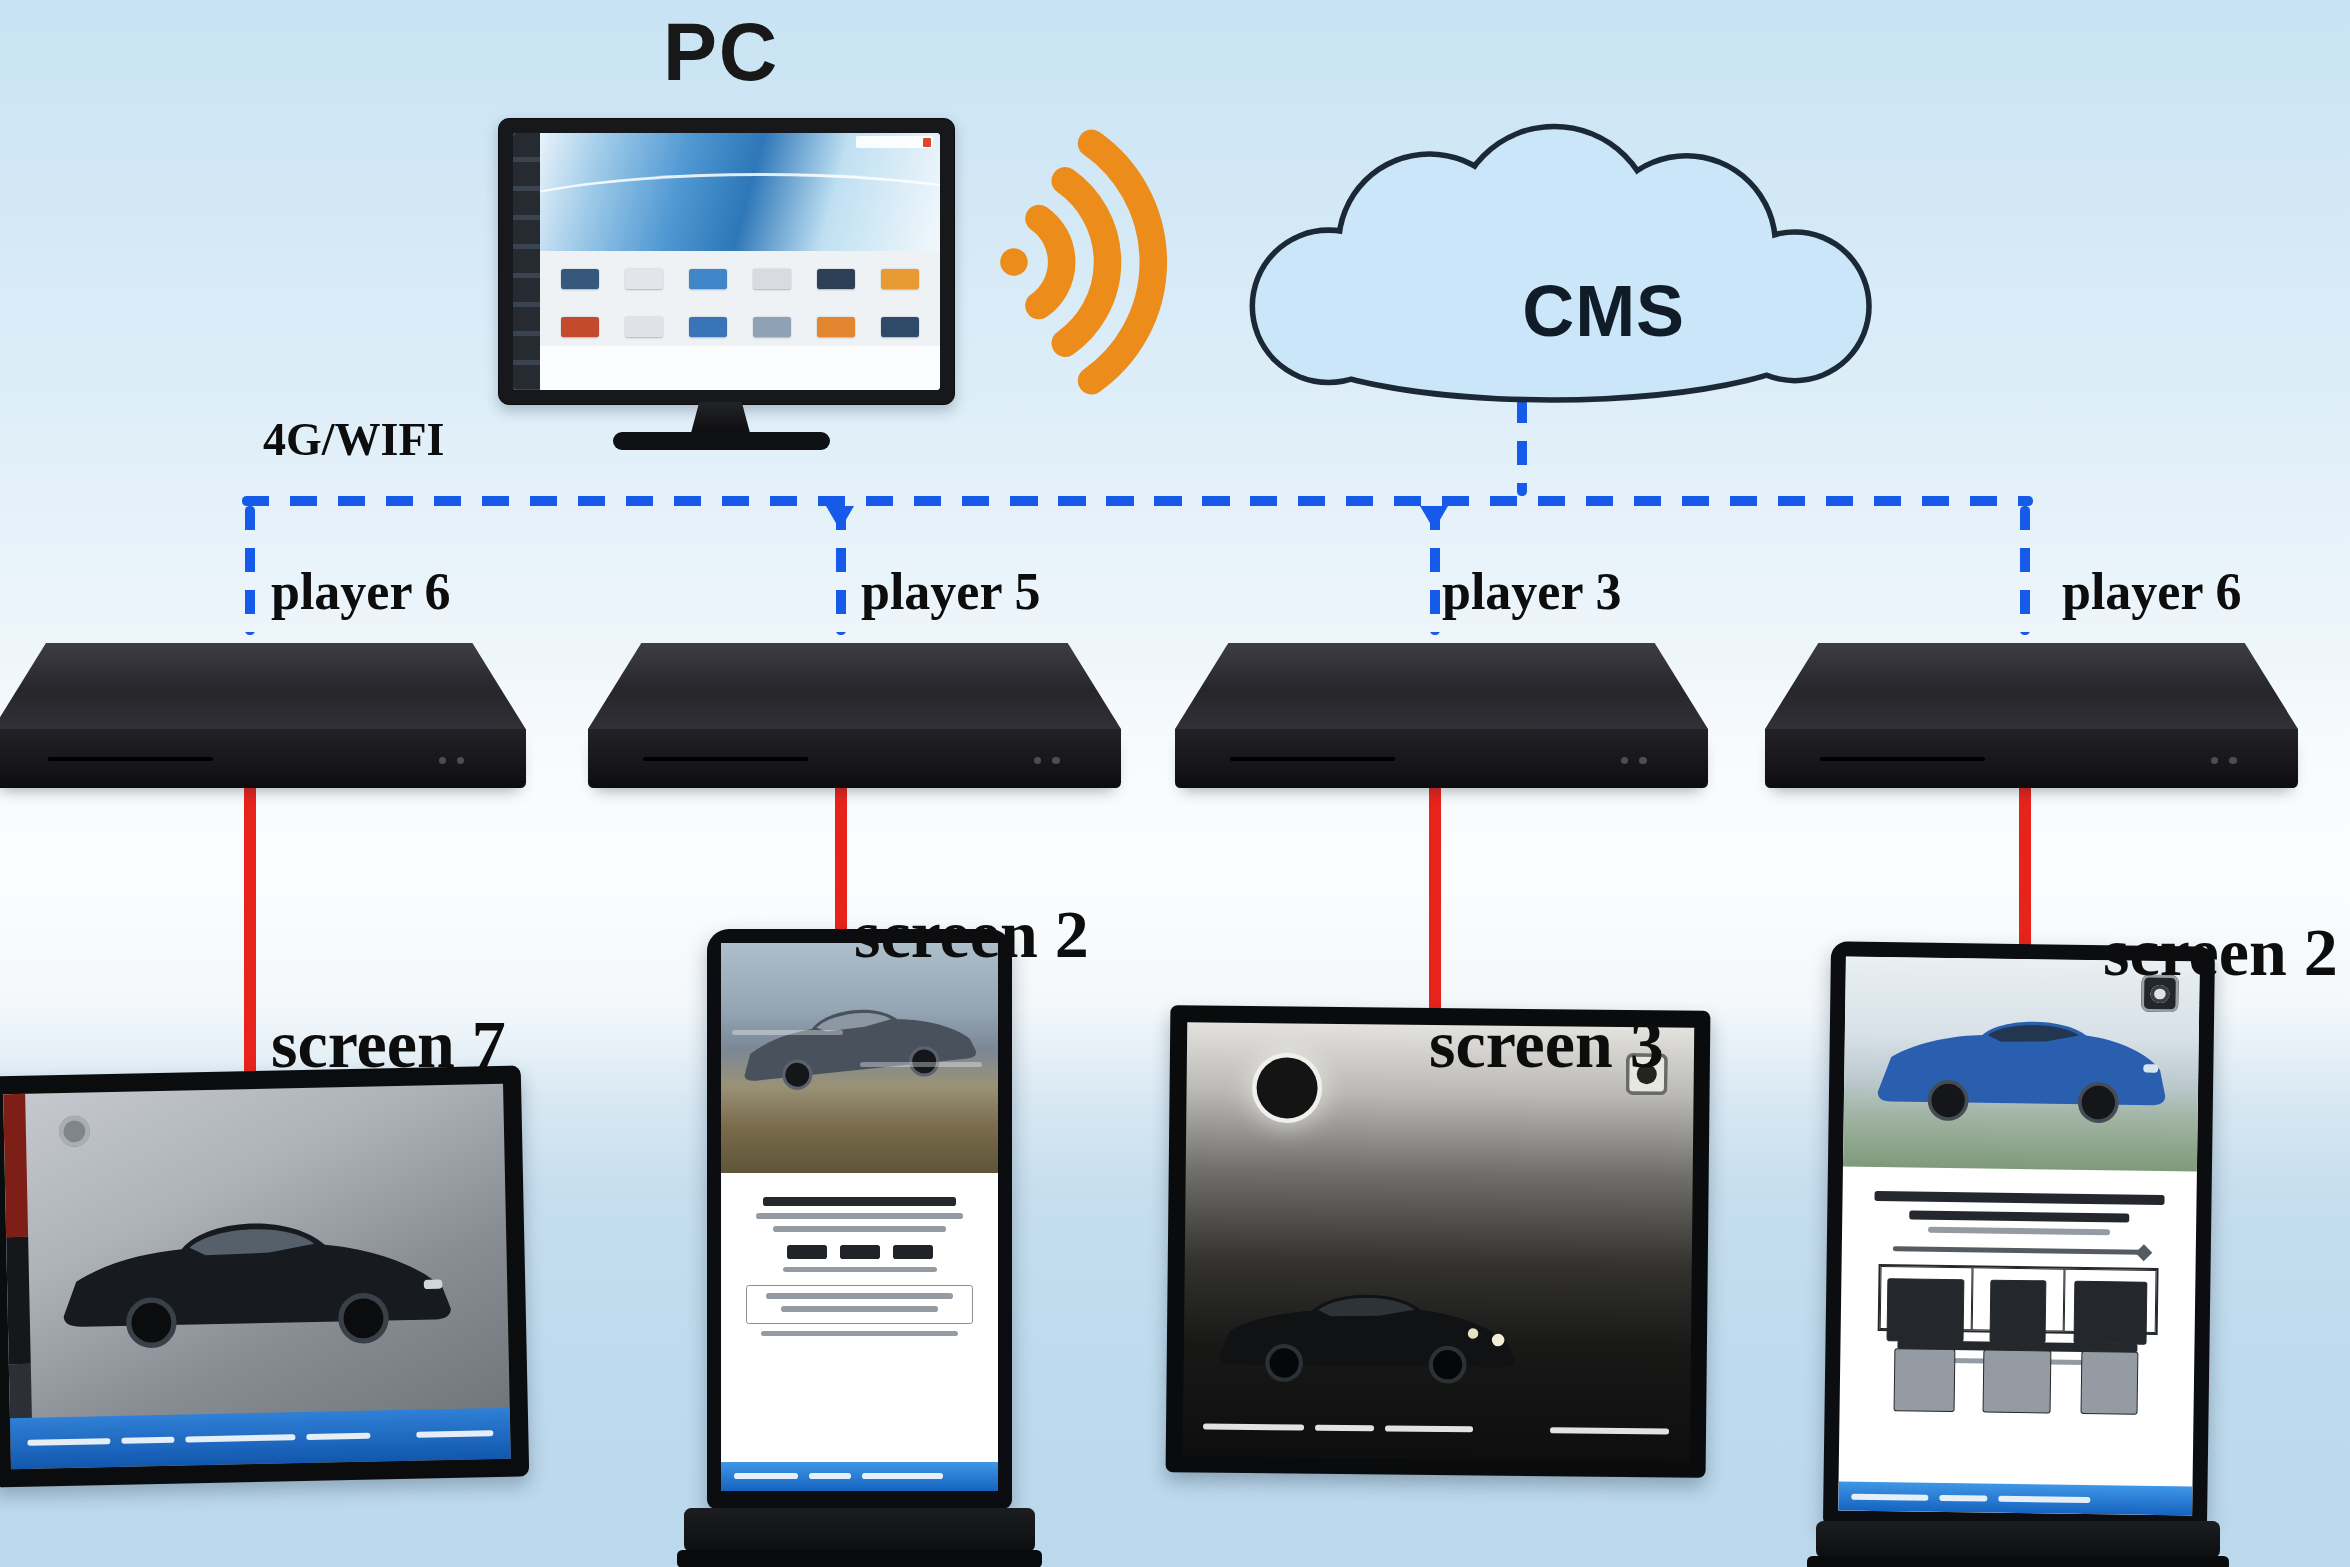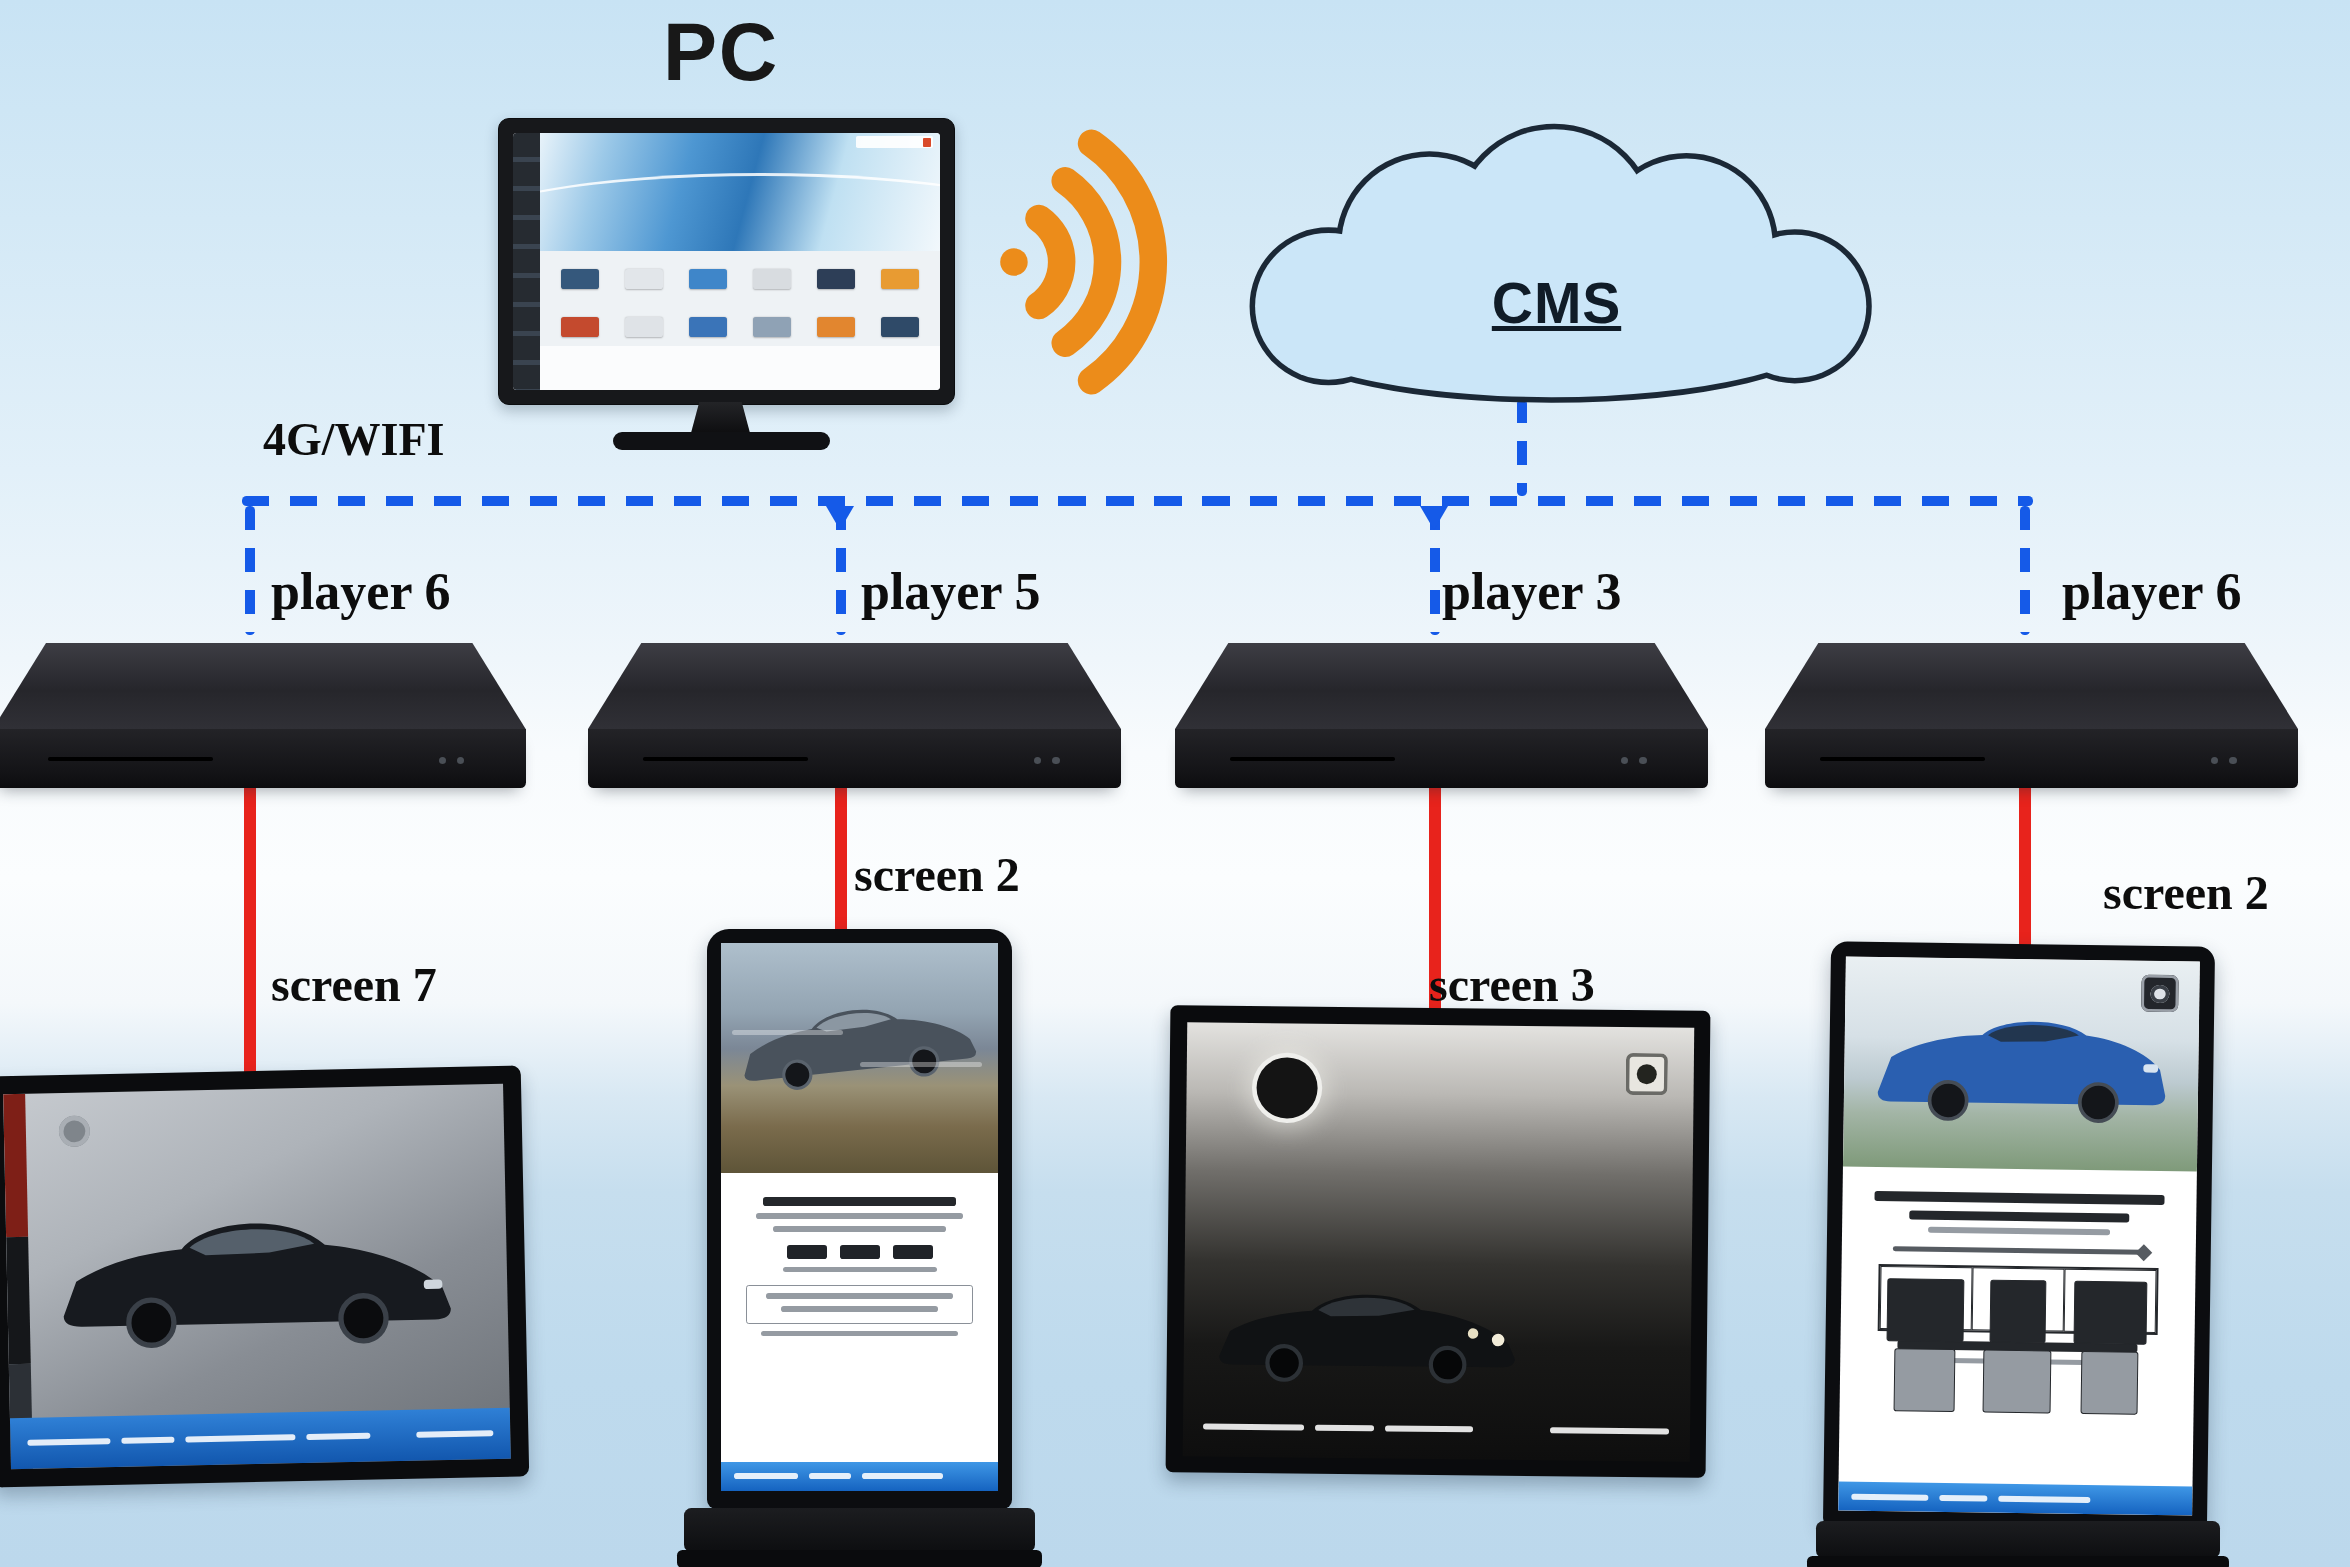--- a/index.html
+++ b/index.html
@@ -9,24 +9,24 @@
     background:linear-gradient(180deg,
       #c8e3f4 0%, #d4e9f6 14%, #e2f0f9 30%, #eff6fb 42%,
       #f8fbfd 48%, #fbfdfe 56%, #f4f8fb 64%,
       #d8e8f3 70%, #c6deee 76%, #bedaed 88%, #bcd8ec 100%);
     --blue:#155ae8; --red:#e8231c;
   }
   
   .lbl{position:absolute;font-family:"Liberation Serif",serif;font-weight:700;color:#0d0d0d;white-space:nowrap;}
   .lbl-sans{font-family:"Liberation Sans",sans-serif;font-weight:800;}
   .pc-lbl{left:663px;top:5.5px;font-size:81px;letter-spacing:1.8px;color:#181818;}
-  .cms-lbl{left:1428px;top:270px;width:257px;text-align:center;font-size:57px;color:#101c28;letter-spacing:0.9px;text-decoration:underline;}
+  .cms-lbl{left:1428px;top:270px;width:257px;text-align:right;font-size:72px;color:#101c28;letter-spacing:0.9px;}
   .net-lbl{left:263px;top:413px;font-size:46px;}
   .plbl{font-size:52px;top:562px;}
-  .slbl{font-size:48px;}
+  .slbl{font-size:68px;margin-top:48px;}
   
   .hdash{position:absolute;height:10px;background:repeating-linear-gradient(90deg,var(--blue) 0 27.5px,transparent 27.5px 48px);border-radius:4.6px;}
   .vdash{position:absolute;width:10px;background:repeating-linear-gradient(180deg,var(--blue) 0 24px,transparent 24px 42px);border-radius:4.6px;}
   .tri{position:absolute;width:0;height:0;border-left:14.7px solid transparent;border-right:14.7px solid transparent;border-top:24px solid var(--blue);}
   .redline{position:absolute;width:12px;background:var(--red);}
   
   .pc-monitor{position:absolute;left:498px;top:118px;width:457px;height:287px;background:#17181b;border:1.8px solid #0c0d0f;border-radius:11px;padding:13.8px;box-sizing:border-box;box-shadow:0 5.5px 13px rgba(20,40,60,.25);}
   .pc-screen{position:relative;width:100%;height:100%;background:#eef2f5;overflow:hidden;border-radius:3.7px;}
   .pcs-side{position:absolute;left:0;top:0;bottom:0;width:27.5px;background:repeating-linear-gradient(180deg,#262b31 0 24px,#3a4450 24px 29px);}
   .pcs-banner{position:absolute;left:27.5px;top:0;right:0;height:46%;overflow:hidden;

